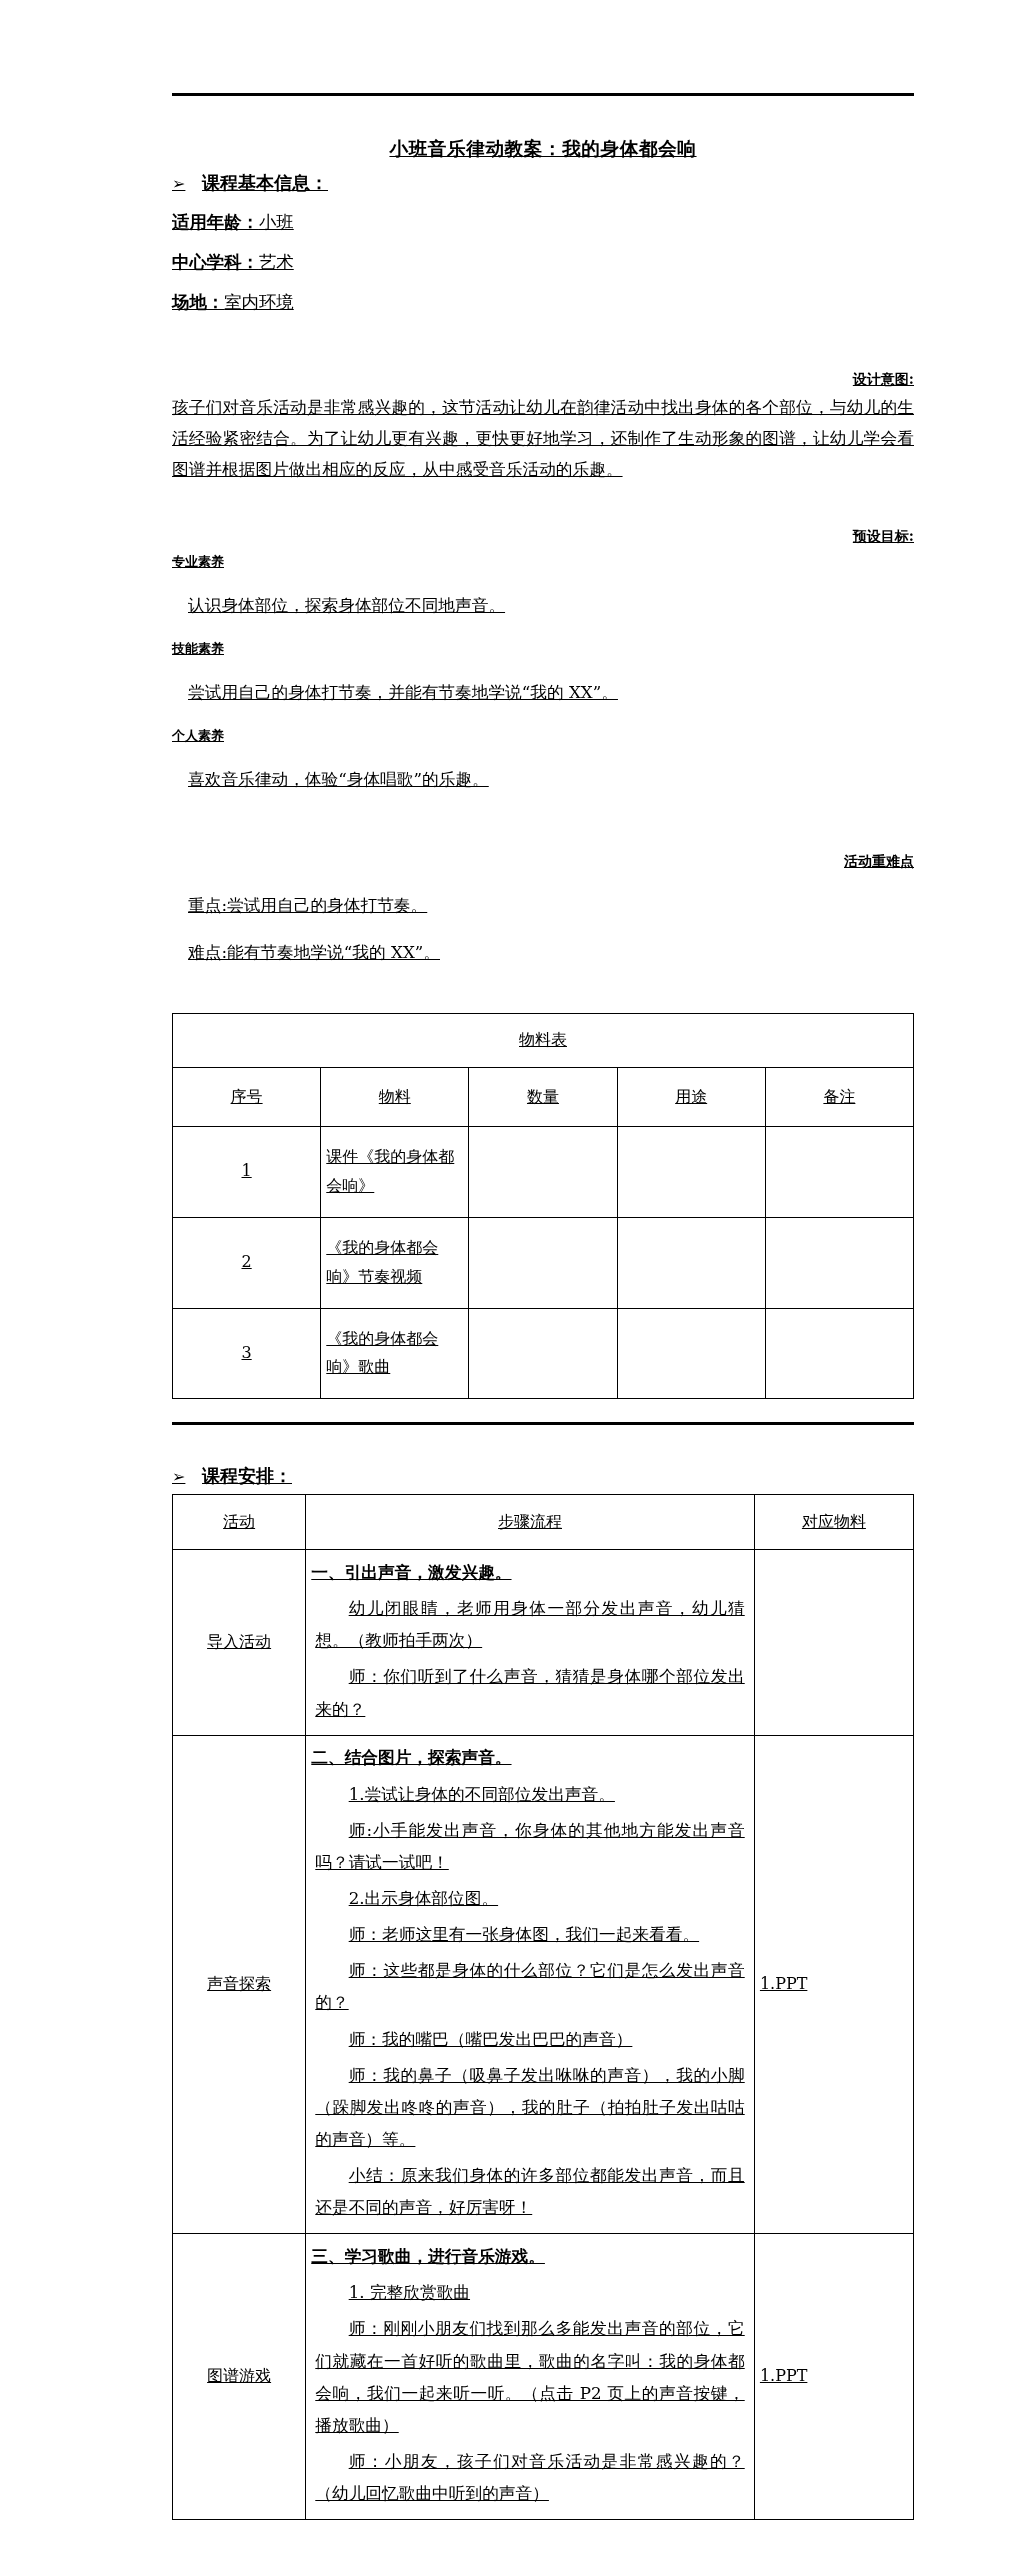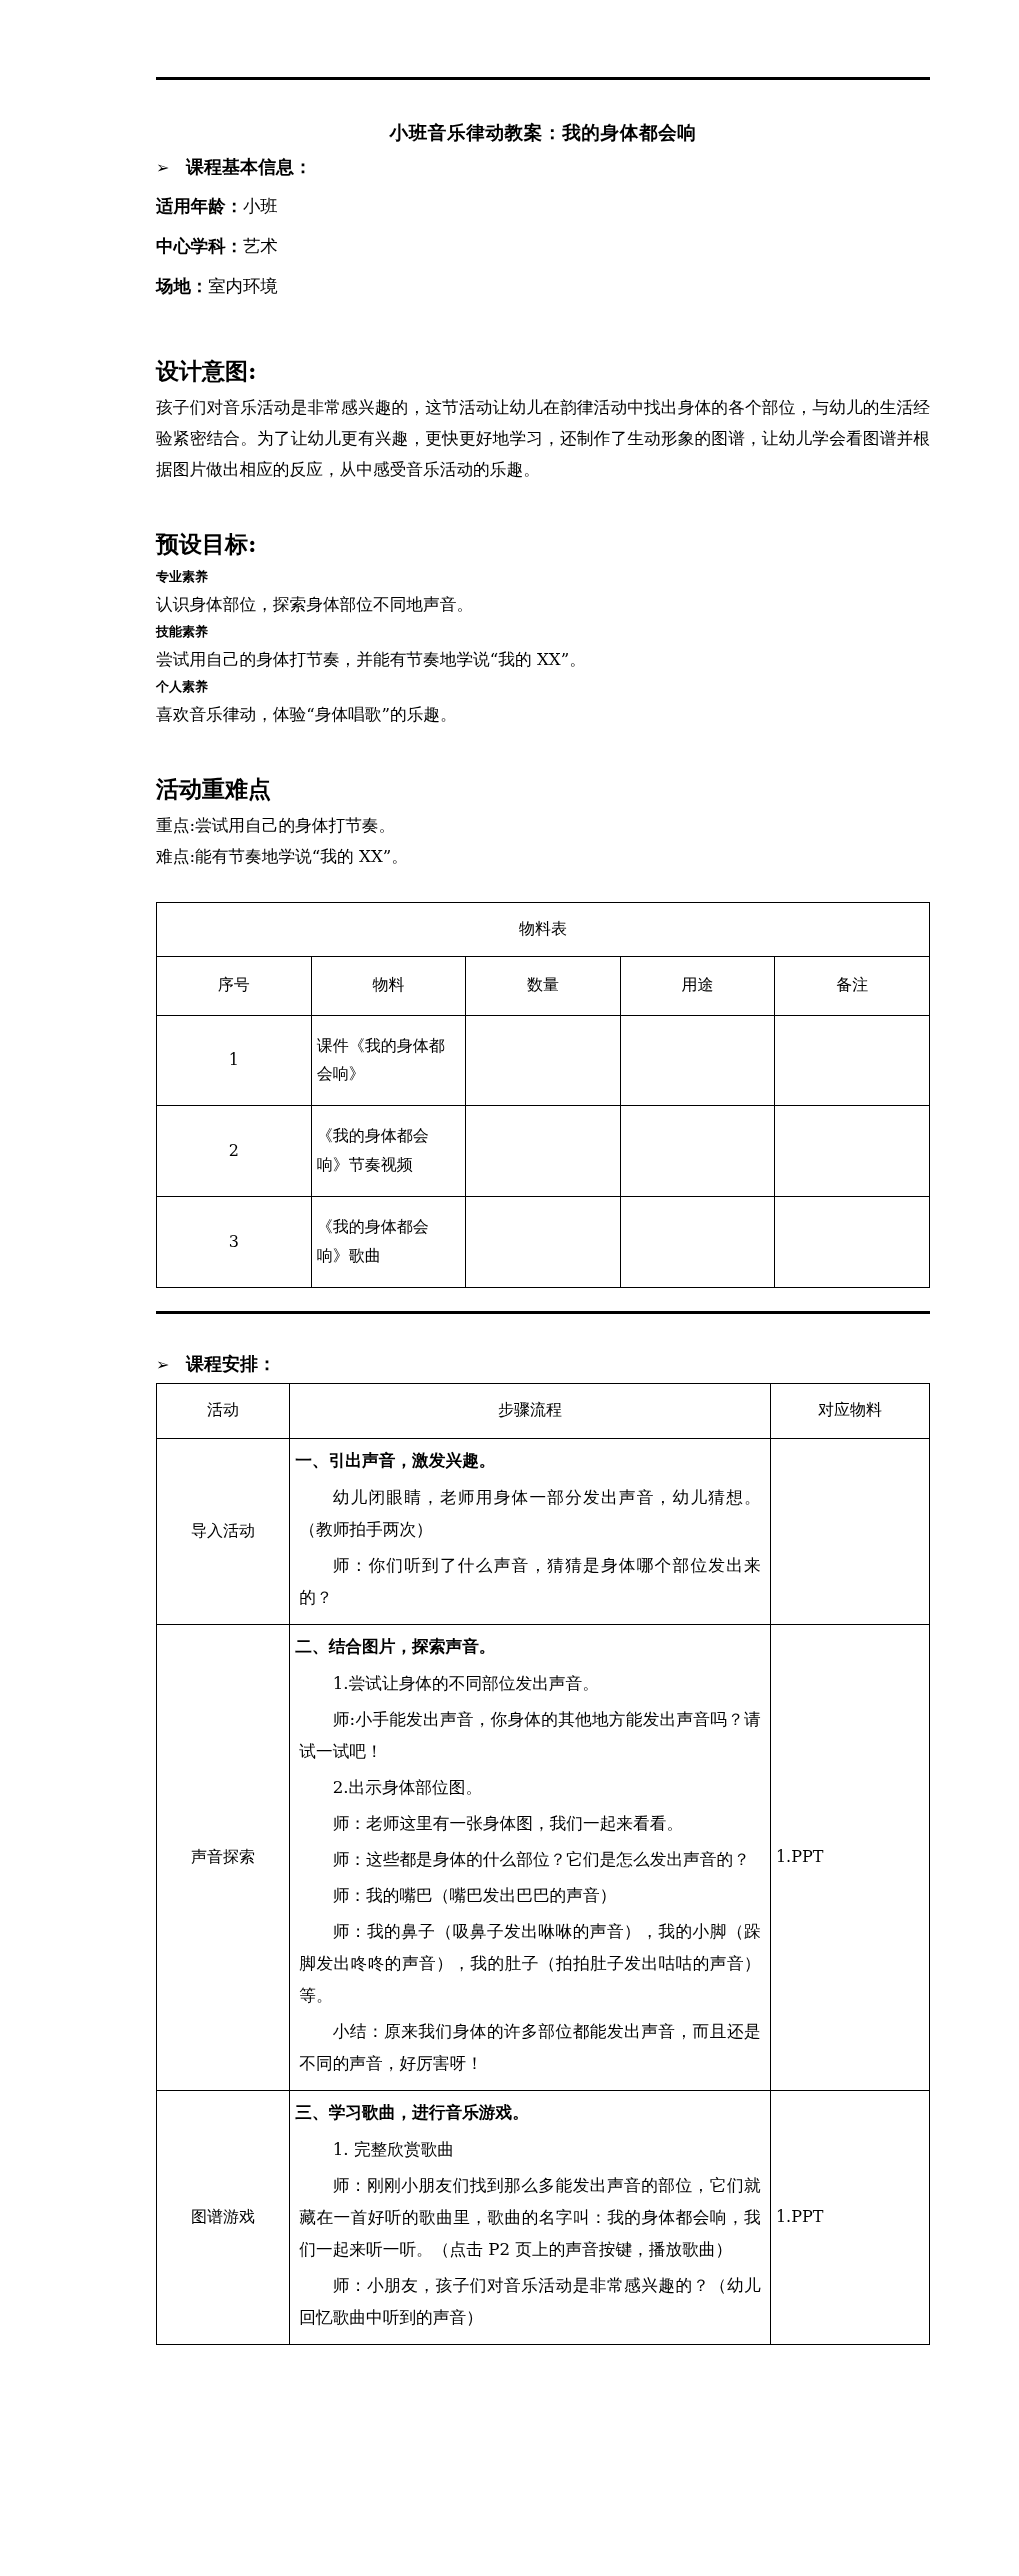--- a/index.html
+++ b/index.html
@@ -11,21 +11,22 @@
     font-family: "DejaVu Serif", "Liberation Serif", serif;
     color: #000000;
   }
   .page {
     width: 1020px;
     min-height: 2576px;
     margin: 0 auto;
     background: #ffffff;
     position: relative;
     box-sizing: border-box;
-    padding: 0;
+    padding: 16px;
+    text-decoration: underline;
   }
   .content {
     margin-left: 156px;
     margin-right: 90px;
     padding-top: 77px;
   }
   .top-rule {
     border: 0;
     border-top: 3.2px solid #000;
     margin: 0 0 0 0;
@@ -63,42 +64,43 @@
   .info-line {
     font-size: 17.4px;
     font-weight: bold;
     margin: 10.3px 0 10.3px 0;
     line-height: 1.7;
   }
   .info-line .val {
     font-weight: normal;
   }
   .sec-head {
-    font-size: 23px;
+    font-size: 14px;
     font-weight: bold;
     margin: 22px 0 1.3px 0;
     line-height: 1.75;
+    text-align: right;
   }
   .sub-head {
     font-size: 13px;
     font-weight: bold;
     margin: 0;
     line-height: 1.85;
   }
   .para {
     font-size: 16.7px;
     line-height: 1.85;
     margin: 0;
     text-align: justify;
     text-justify: inter-ideograph;
   }
   .plain-line {
     font-size: 16.7px;
     line-height: 1.85;
-    margin: 0;
+    margin: 16px;
   }
   .spacer-sm { height: 16.7px; }
   .spacer-md { height: 30px; }
 
   table.doc-table {
     border-collapse: collapse;
     width: 100%;
     table-layout: fixed;
     margin: 0;
     border-radius: 28px;

